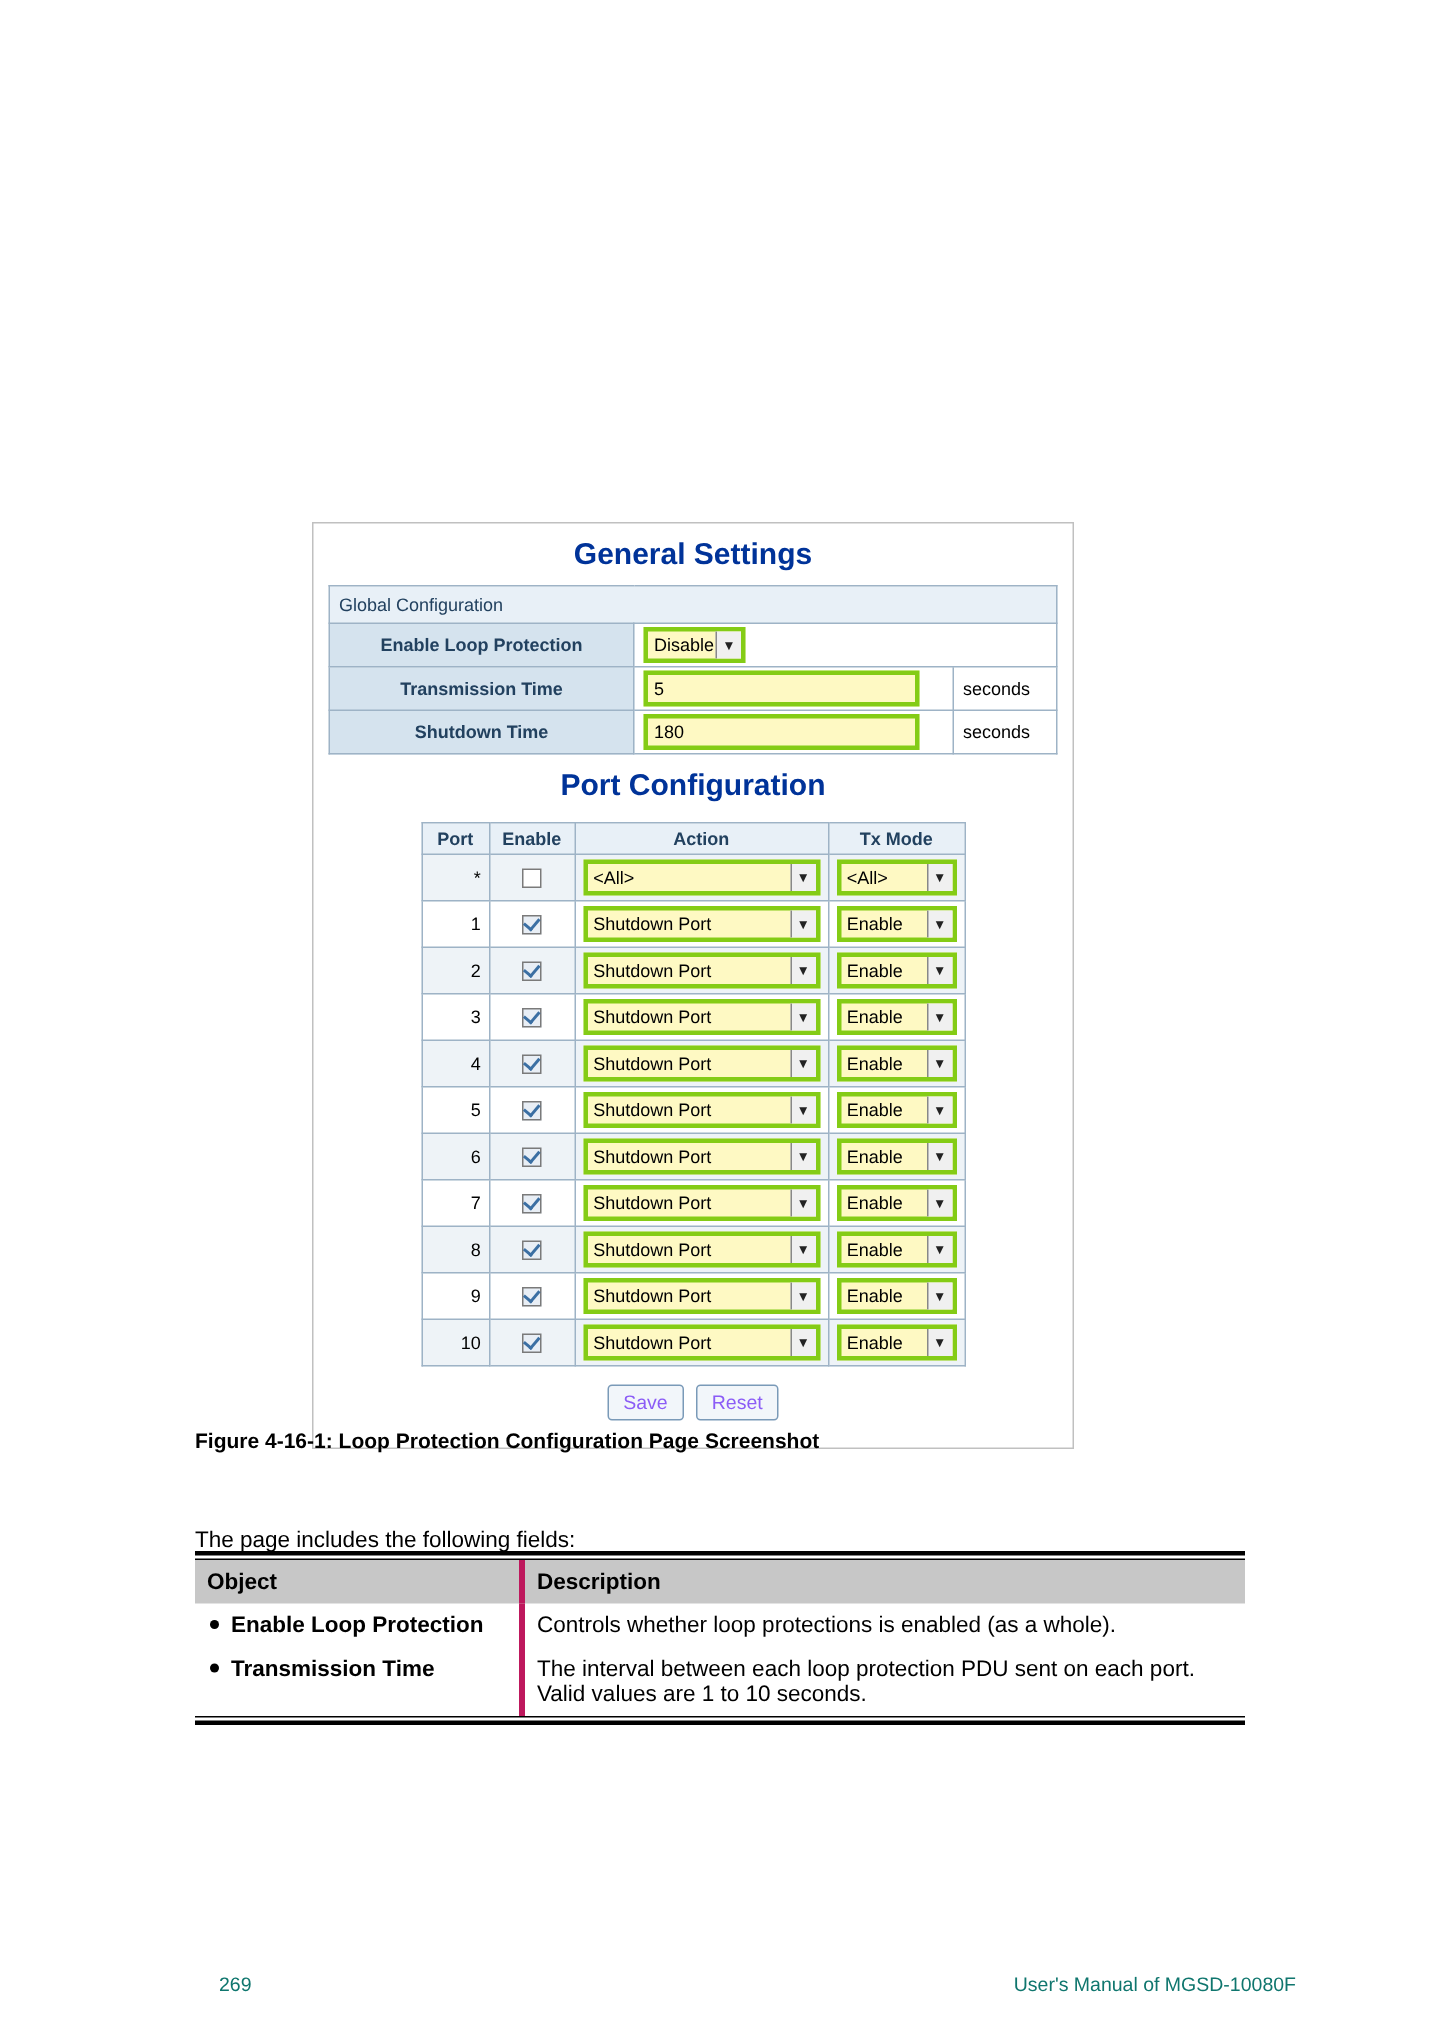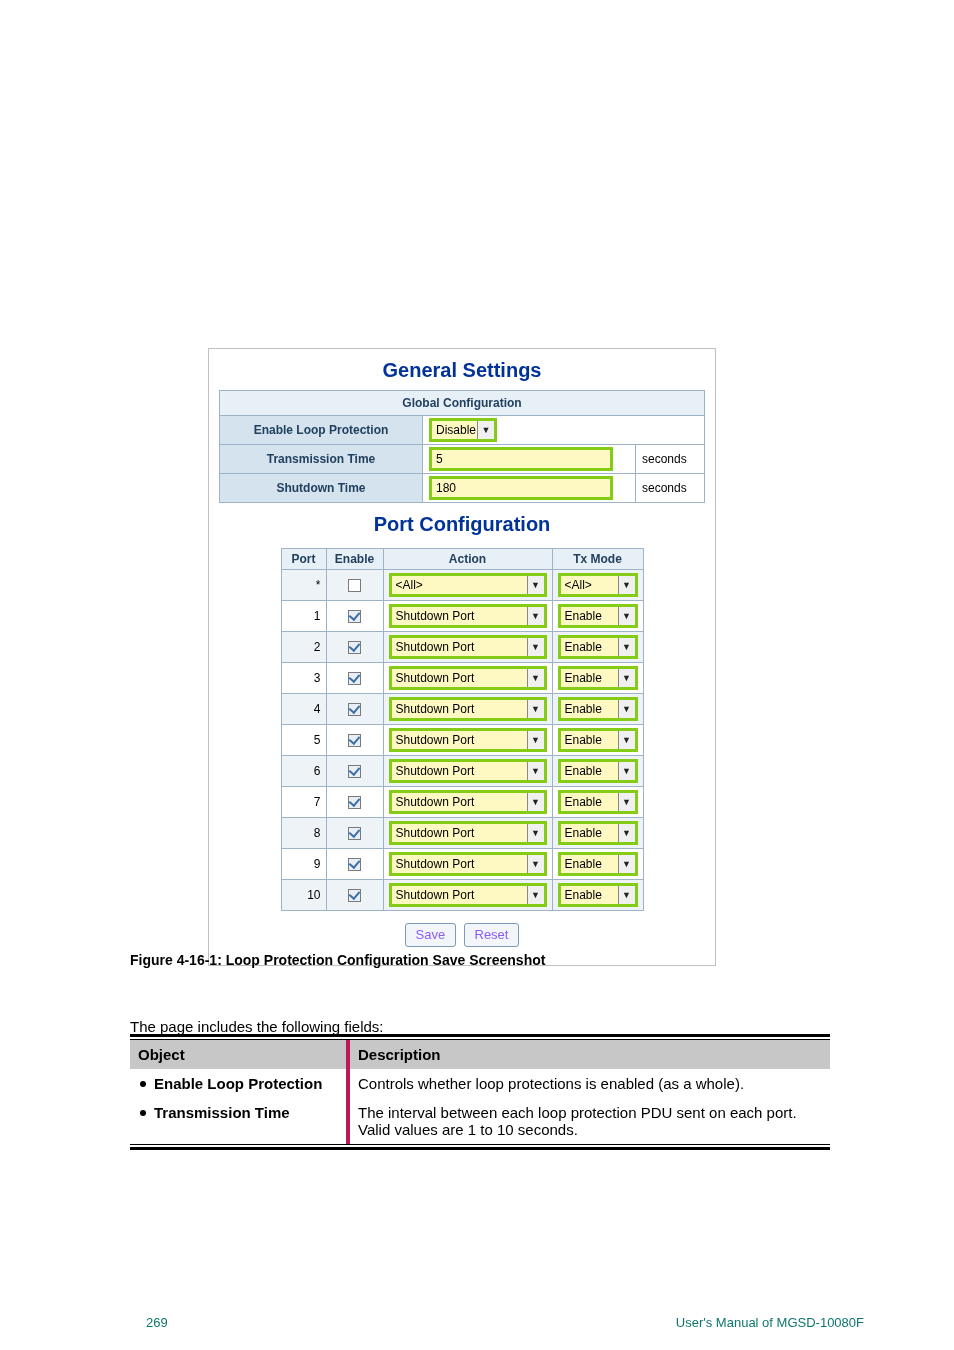--- a/index.html
+++ b/index.html
@@ -55,22 +55,22 @@
   }
   .global-table td, .global-table th {
     border: 1px solid #9eb3c6;
     padding: 2px 6px;
     font-size: 12px;
     line-height: 20px;
     vertical-align: middle;
   }
   .global-head {
     background: #e8f0f7;
-    text-align: center;
-    font-weight: bold;
+    text-align: left;
+    font-weight: normal;
     color: #22415f;
   }
   .global-label {
     background: #d5e3ee;
     font-weight: bold;
     color: #22415f;
     text-align: center;
   }
   .global-val {
     background: #fff;
@@ -395,21 +395,21 @@
     </div>
 
     <div class="btn-row">
       <span class="btn">Save</span>
       <span class="btn">Reset</span>
     </div>
   </div>
 
   <div class="caption">
     <span class="fignum">Figure 4-16-1:</span>
-    <span>Loop Protection Configuration Save Screenshot</span>
+    <span>Loop Protection Configuration Page Screenshot</span>
   </div>
 
   <div class="para">The page includes the following fields:</div>
 
   <div class="desc-wrap">
     <div class="desc-line-outer-top"></div>
     <div class="desc-line-inner"></div>
     <table class="desc-table">
       <tbody>
           <tr>

